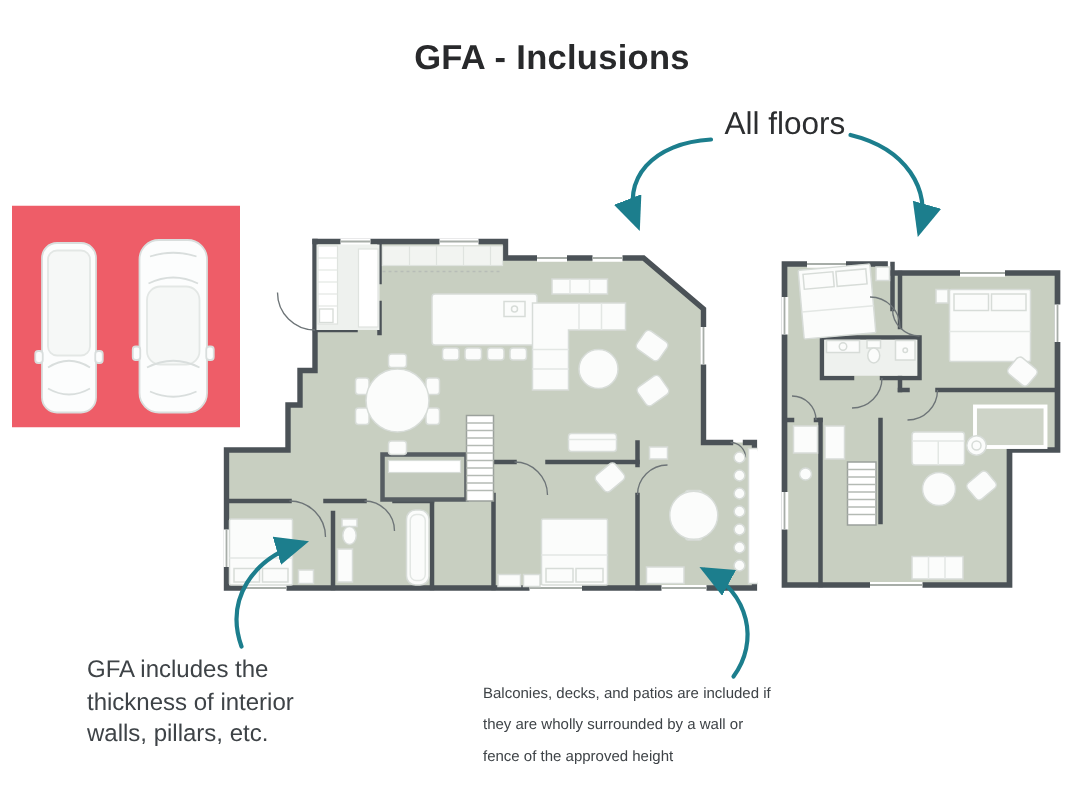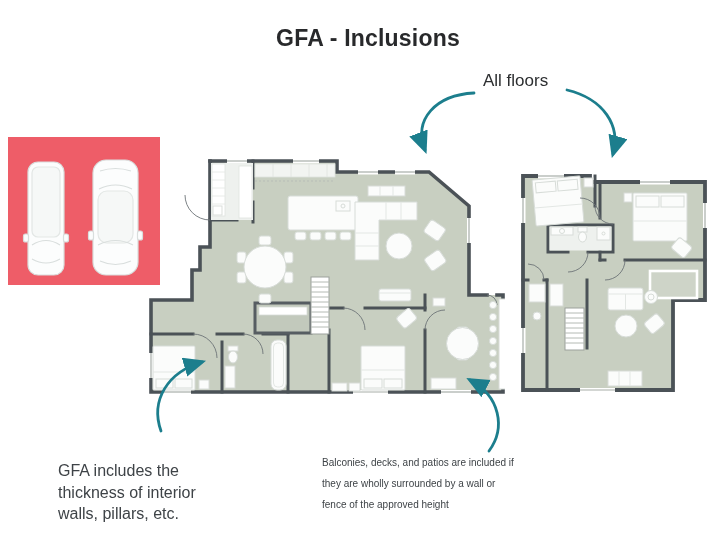--- a/index.html
+++ b/index.html
@@ -1,23 +1,23 @@
 <!DOCTYPE html>
 <html><head>
 <meta charset="utf-8">
 <style>
   html,body{margin:0;padding:0;background:#fff;}
   body{width:720px;height:539px;position:relative;overflow:hidden;
        font-family:"Liberation Sans", sans-serif;color:#2b2d2f;}
   #stage{position:absolute;inset:0;}
   .title{position:absolute;top:25px;left:0;width:736px;text-align:center;
          font-size:23px;font-weight:bold;color:#28292b;letter-spacing:.2px;}
-  .all-floors{position:absolute;left:483px;top:71px;font-size:17px;color:#2c2e30;}
+  .all-floors{position:absolute;left:483px;top:71px;font-size:21px;color:#2c2e30;}
   .note{position:absolute;white-space:pre-line;color:#3e4347;}
-  .note-left{left:58px;top:436px;font-size:16px;line-height:21.5px;margin-top:24px;}
+  .note-left{left:58px;top:436px;font-size:16px;line-height:21.5px;}
   .note-bottom{left:322px;top:452px;font-size:10px;line-height:21px;}
   .abs{position:absolute;}
   svg{display:block;}
 </style>
 </head>
 <body>
 
 <div id="stage">
 
   <div class="title">GFA - Inclusions</div>

